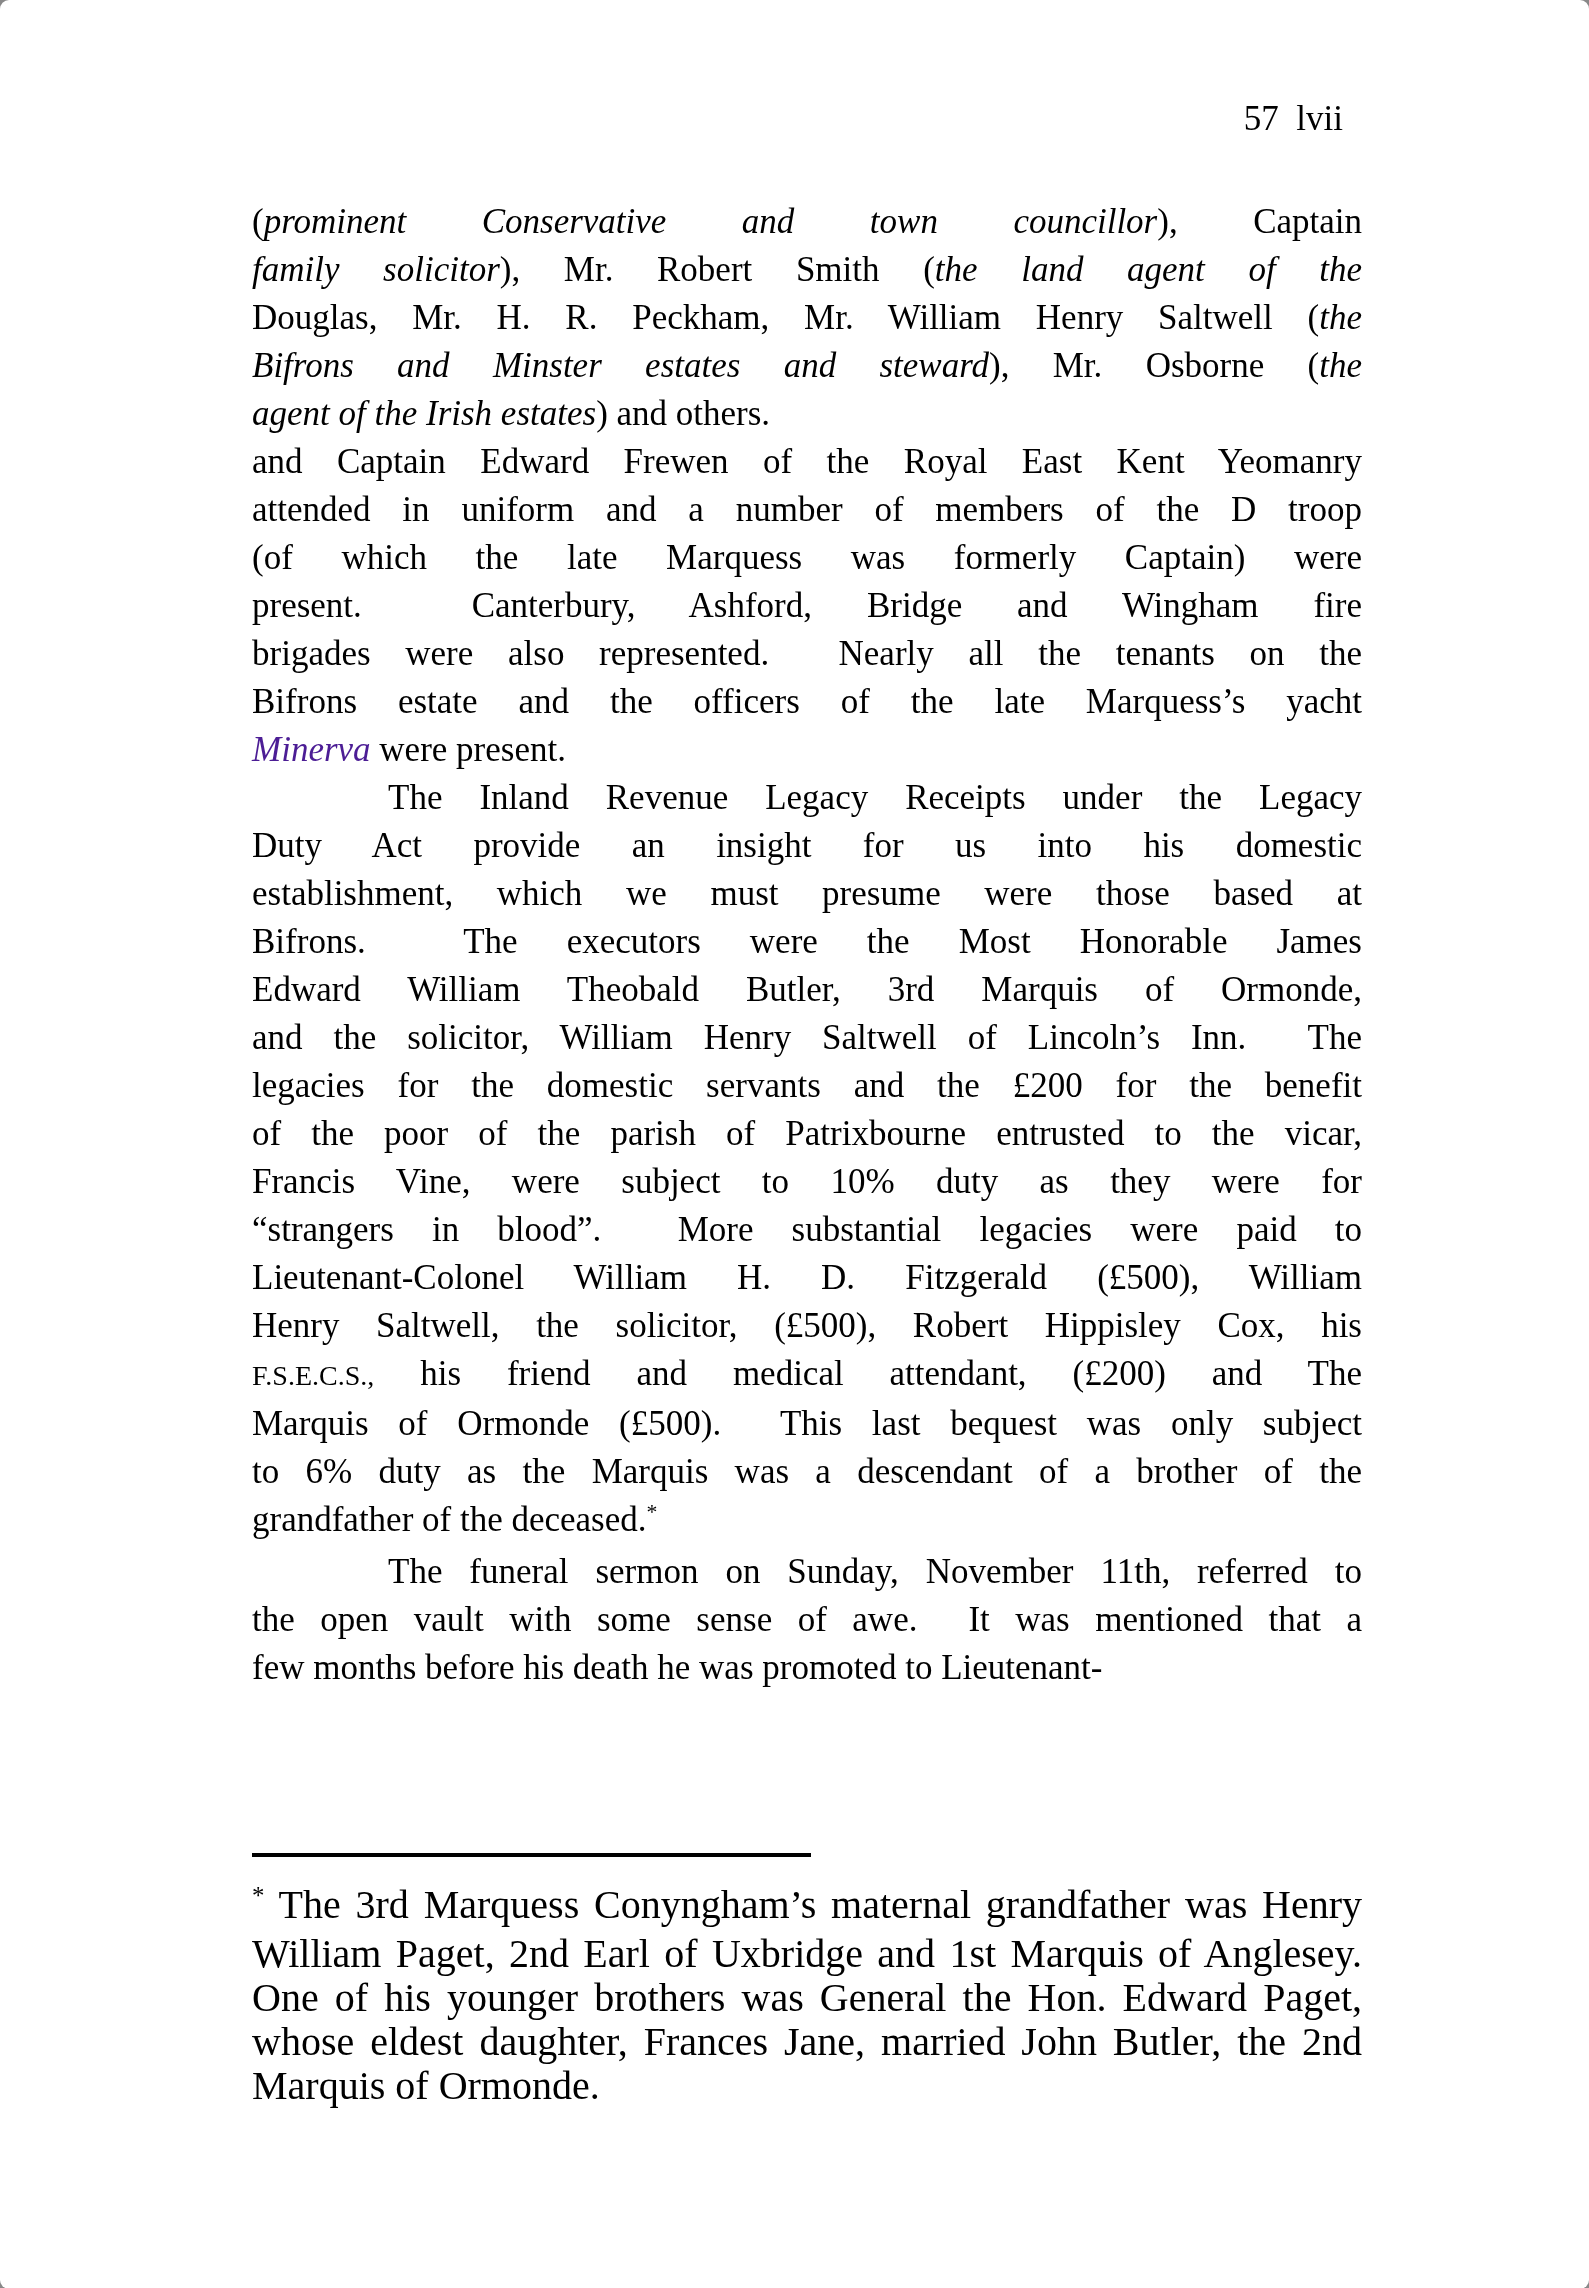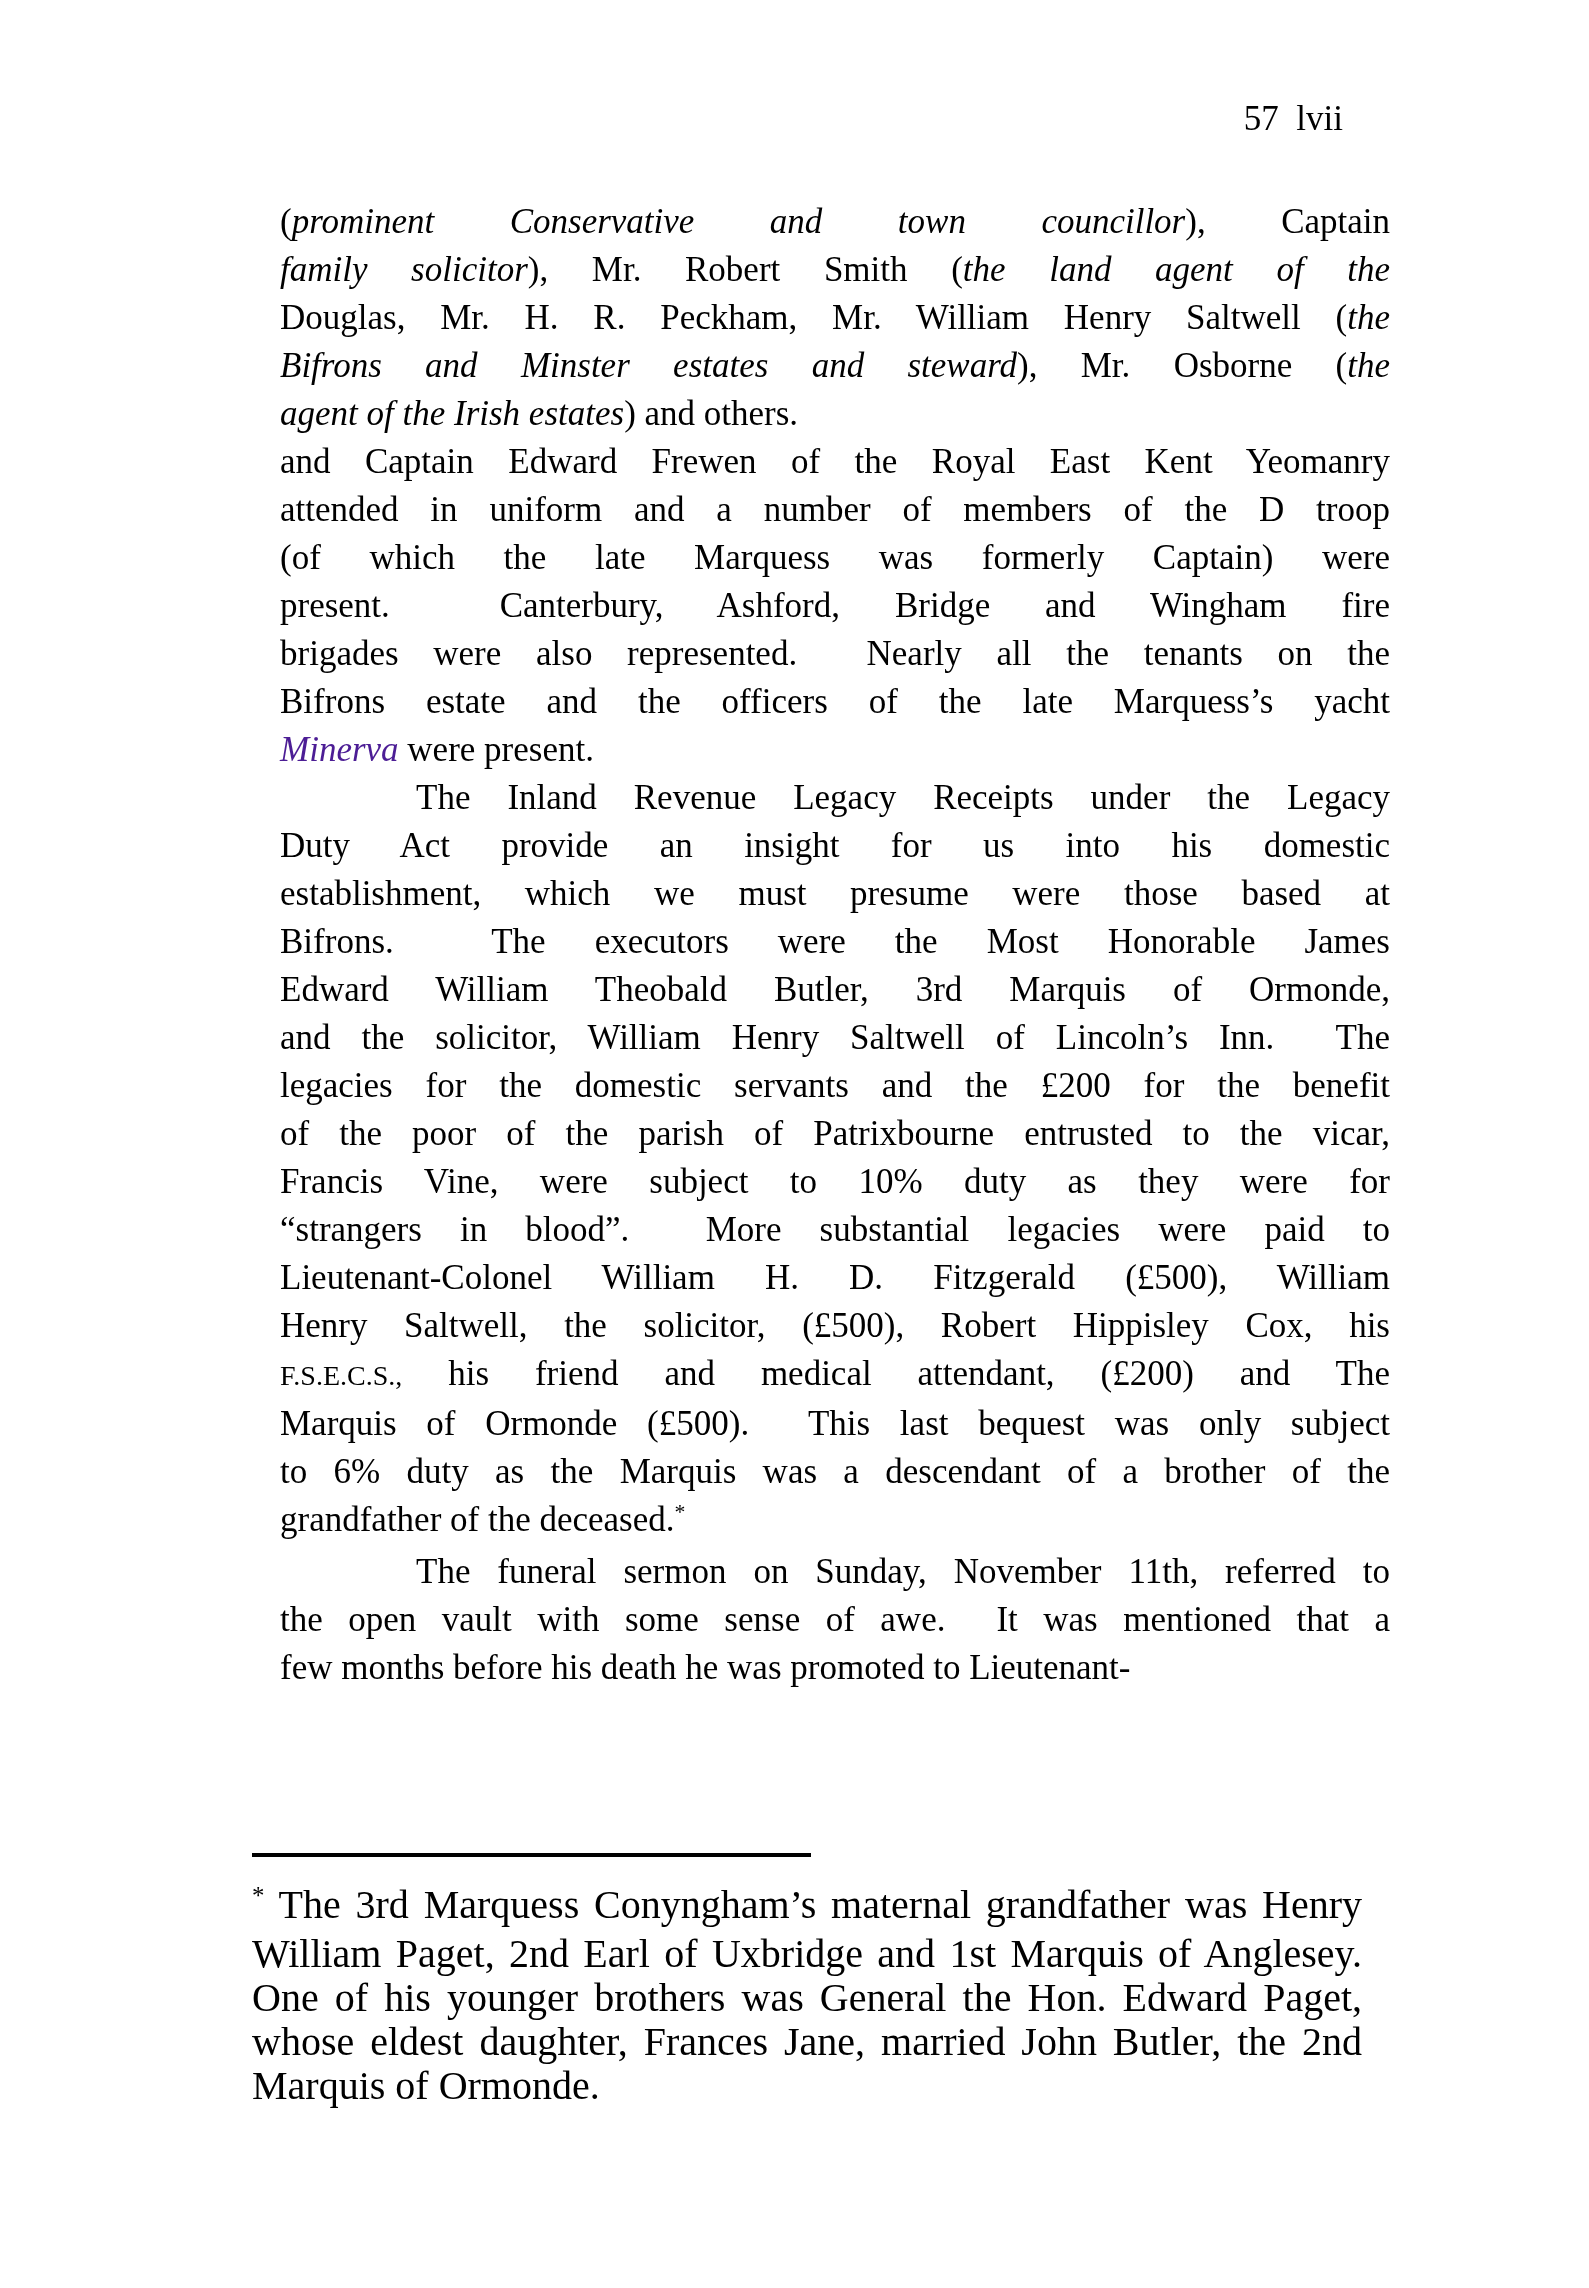--- a/index.html
+++ b/index.html
@@ -22,21 +22,20 @@
     line-height: 41px;
     white-space: pre;
   }
   .article {
     position: absolute;
     top: 198px;
     left: 252px;
     width: 1110px;
     font-size: 35px;
     line-height: 48px;
-    margin-left: 28px;
   }
   .line {
     text-align: justify;
     text-align-last: justify;
   }
   .line.last { text-align-last: left; }
   .line.indent { text-indent: 136px; }
   .it { font-style: italic; }
   .red-it { font-style: italic; }
   .sup {
@@ -58,21 +57,21 @@
     top: 1883px;
     left: 252px;
     width: 1110px;
     font-size: 40px;
     line-height: 44px;
   }
 </style>
 </head>
 <body>
 
-<div class="page" style="color: rgb(0, 0, 0);">
+<div class="page" style="color: rgb(0, 0, 0); border-radius: 9px;">
   <div class="header">57  lvii</div>
   <div class="article">
       <div class="line"><span>(</span><span class="it">prominent Conservative and town councillor</span><span>), Captain</span></div>
       <div class="line"><span class="it">family solicitor</span><span>), Mr. Robert Smith (</span><span class="it">the land agent of the</span></div>
       <div class="line"><span>Douglas, Mr. H. R. Peckham, Mr. William Henry Saltwell (</span><span class="it">the</span></div>
       <div class="line"><span class="it">Bifrons and Minster estates and steward</span><span>), Mr. Osborne (</span><span class="it">the</span></div>
       <div class="line last"><span class="it">agent of the Irish estates</span><span>) and others.</span></div>
       <div class="line"><span>and Captain Edward Frewen of the Royal East Kent Yeomanry</span></div>
       <div class="line"><span>attended in uniform and a number of members of the D troop</span></div>
       <div class="line"><span>(of which the late Marquess was formerly Captain) were</span></div>

